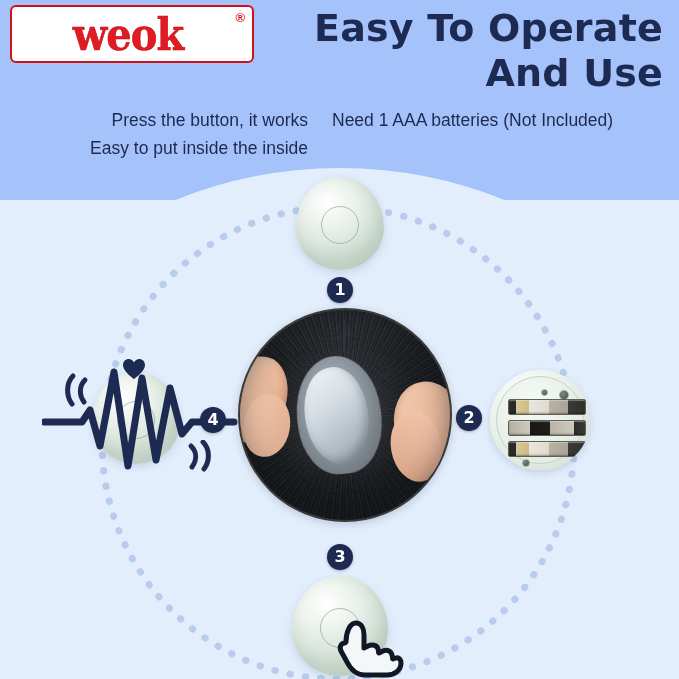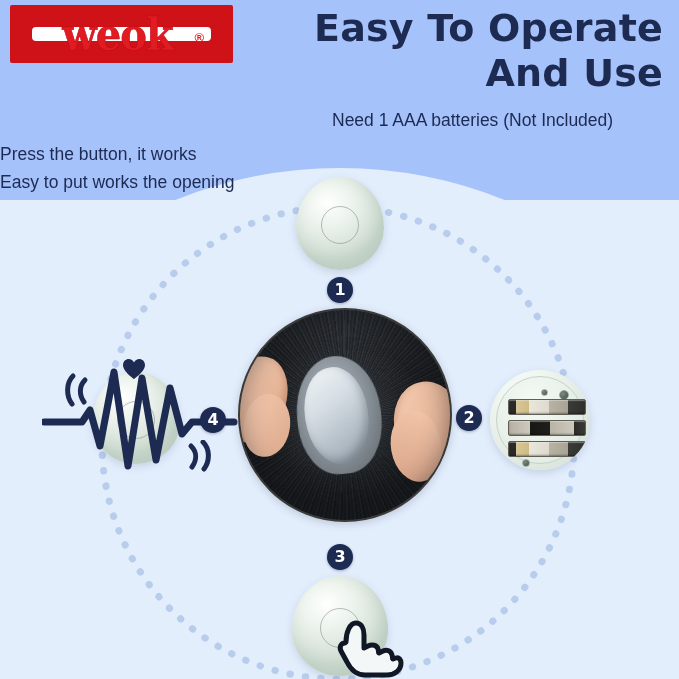--- a/index.html
+++ b/index.html
@@ -37,25 +37,25 @@
     width: 860px;
     height: 420px;
     background: #e3eefd;
     border-radius: 50% 50% 0 0 / 100% 100% 0 0;
   }
 
   
   .logo-box {
     position: absolute;
     left: 10px; top: 5px;
-    width: 223px; height: 58px;
+    width: 244px; height: 58px;
     background: #cf1118;
-    border-radius: 2px;
+    border-radius: 9px;
     box-sizing: border-box;
-    padding: 20px;
+    padding: 0;
   }
   .logo-inner {
     width: 100%; height: 100%;
     background: #ffffff;
     border-radius: 6px;
     border: 2px solid #cf1118;
     box-sizing: border-box;
     position: relative;
     display: flex;
     align-items: center;
@@ -105,22 +105,22 @@
     width: 679px;
     display: flex;
     color: #1d2a52;
     font-family: "Liberation Sans", sans-serif;
     font-size: 17.5px;
     line-height: 1.58;
   }
   .bullets .col { box-sizing: border-box; }
   .bullets .col-left {
     width: 320px;
+    text-align: right;
     padding-right: 12px;
-    margin-top: 34px;
   }
   .bullets .col-right {
     width: 359px;
     text-align: left;
     padding-left: 12px;
   }
   .bullets .bline { display: block; white-space: nowrap; }
 
   
   .dot-path {
@@ -359,21 +359,21 @@
   </div>
 
   <div class="title">
     <span class="line">Easy To Operate</span>
     <span class="line">And Use</span>
   </div>
 
   <div class="bullets">
     <div class="col col-left">
       <span class="bline">Press the button, it works</span>
-      <span class="bline">Easy to put works the opening</span>
+      <span class="bline">Easy to put inside the inside</span>
     </div>
     <div class="col col-right">
       <span class="bline">Need 1 AAA batteries (Not Included)</span>
     </div>
   </div>
 
   <svg class="dot-path" viewBox="0 0 492 492">
     <circle cx="246" cy="246" r="236" fill="none" stroke="#b8cdec" stroke-width="7" stroke-linecap="round" stroke-dasharray="0.5 15"></circle>
   </svg>
 

